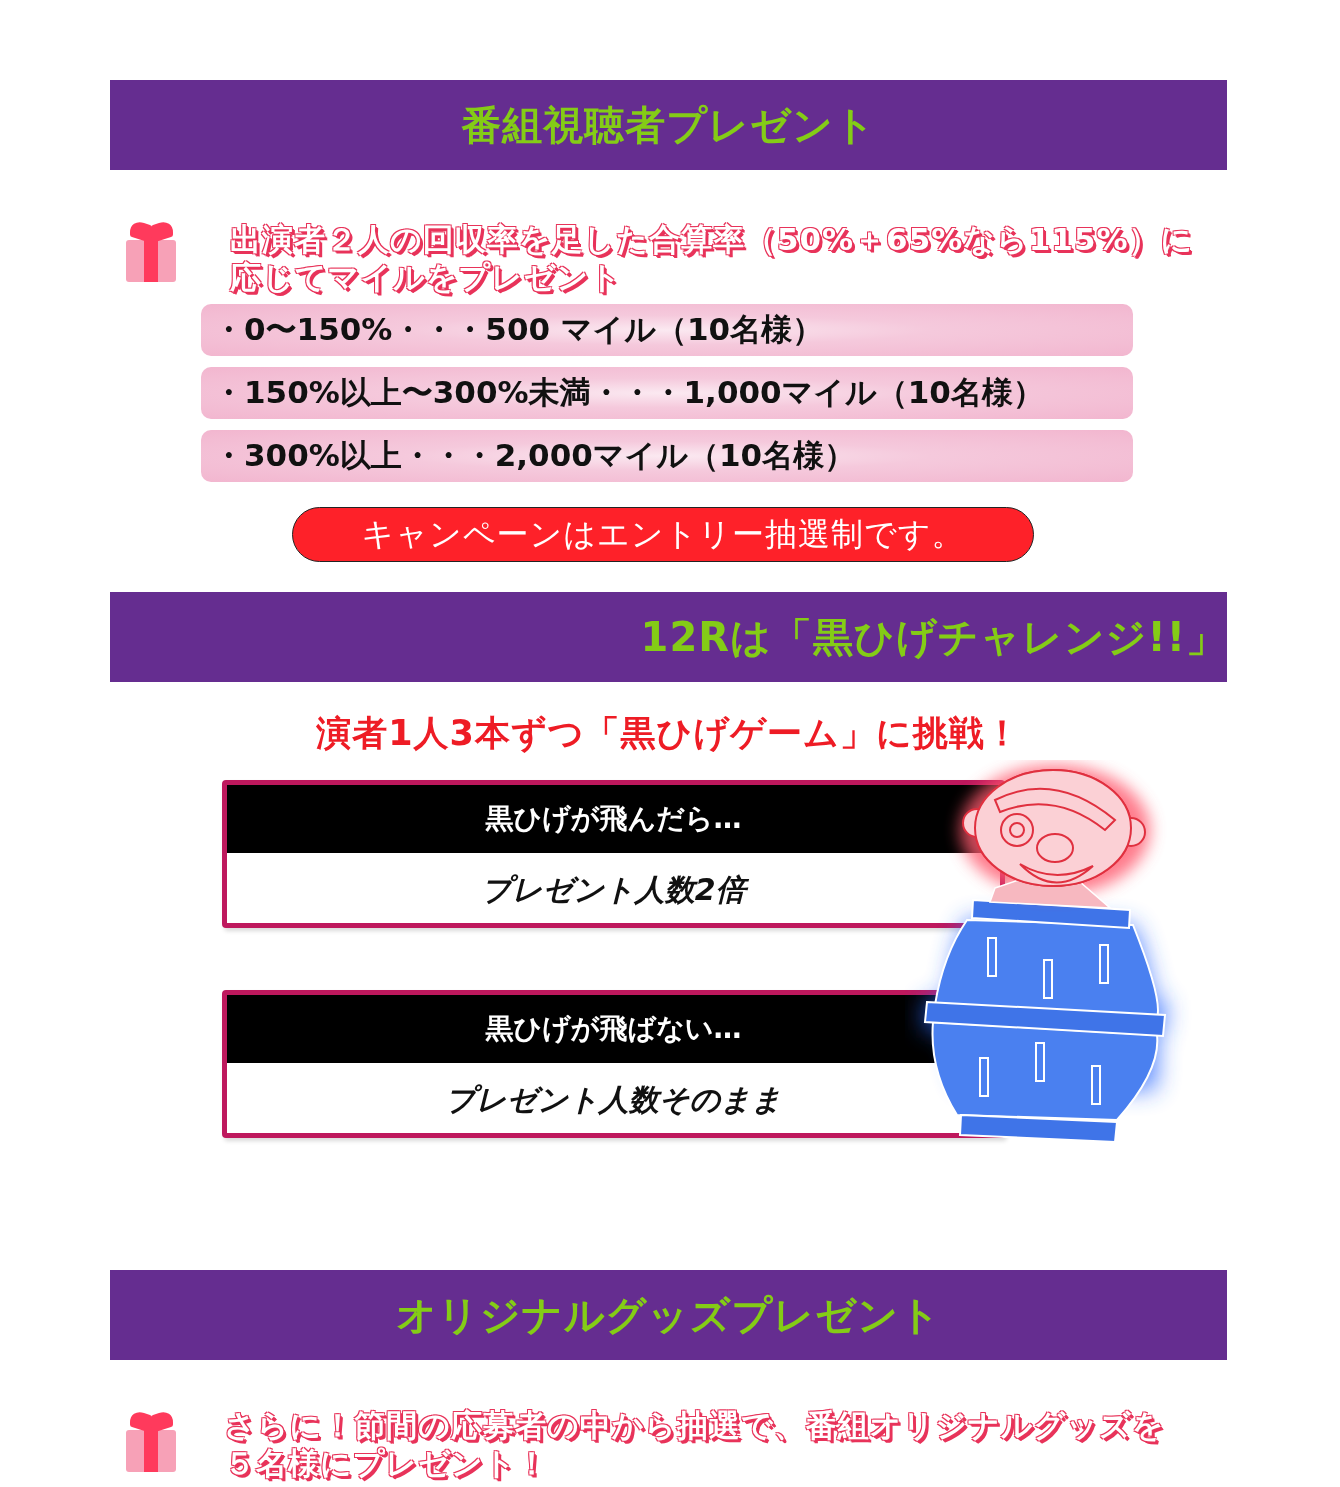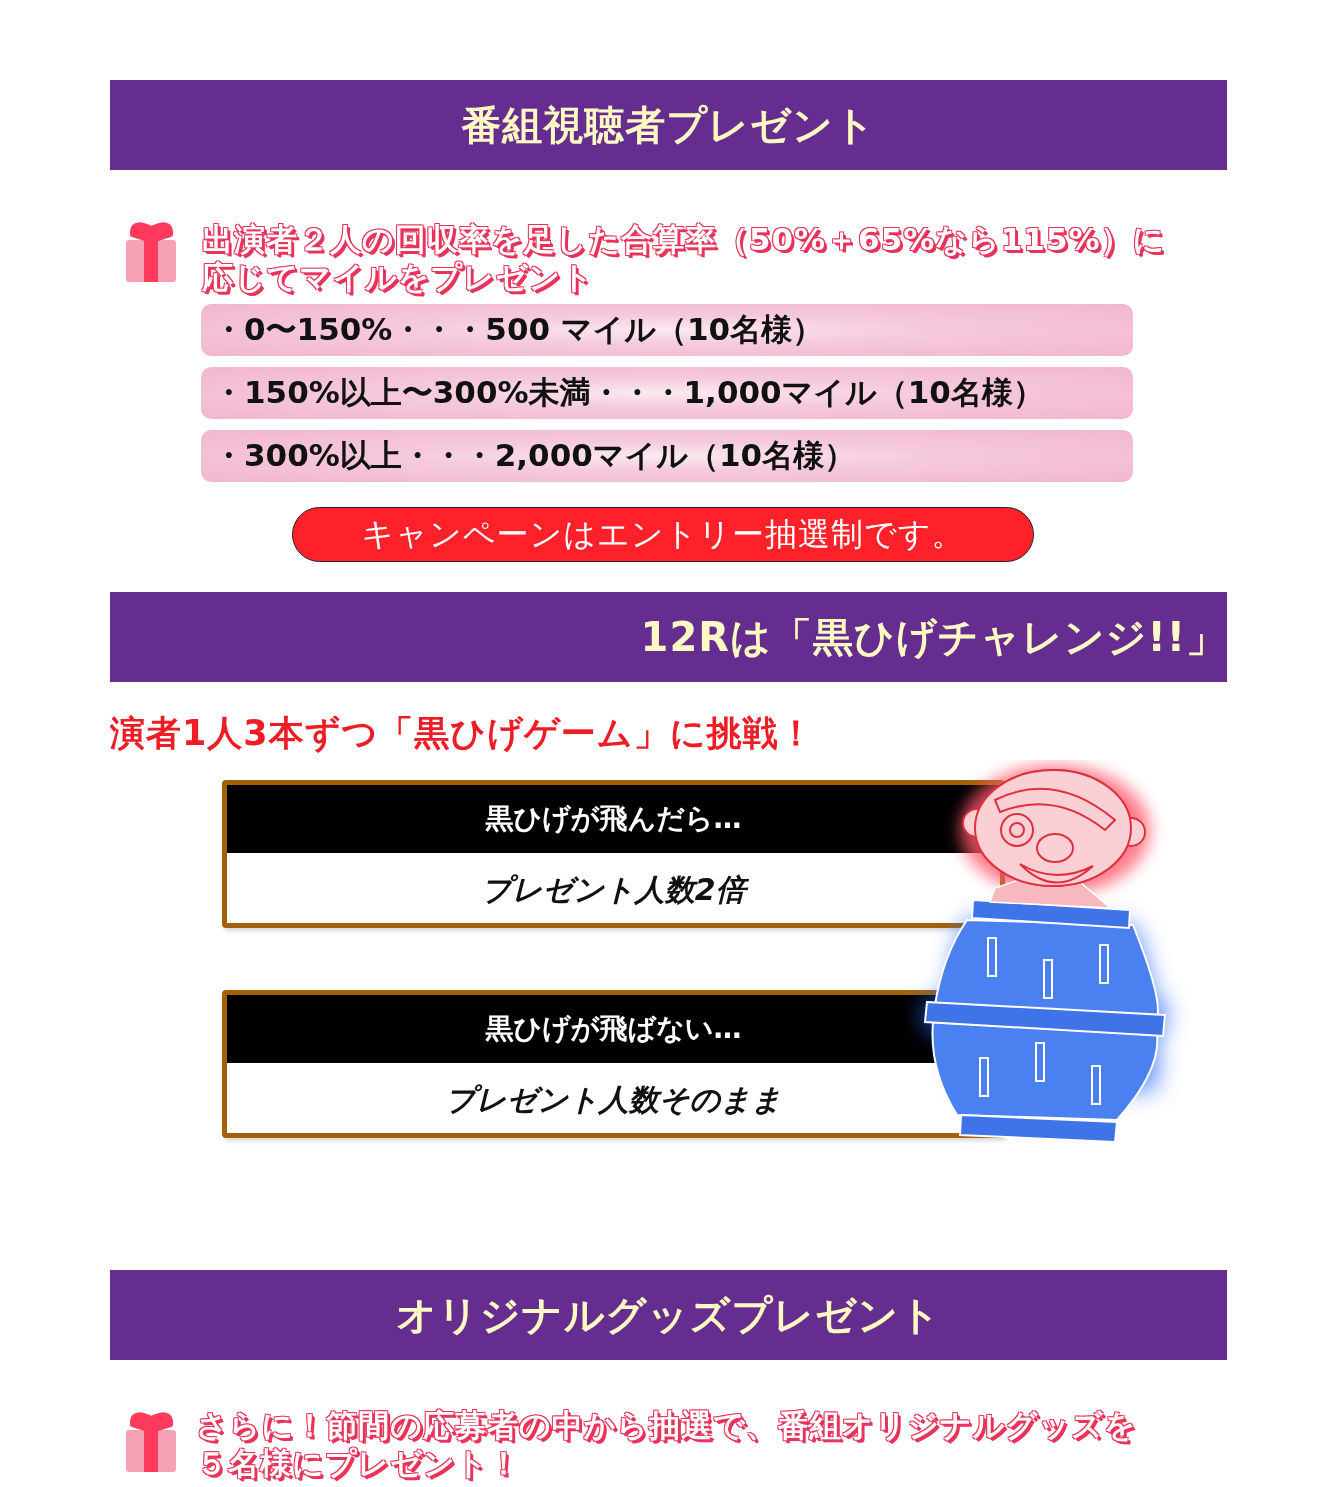--- a/index.html
+++ b/index.html
@@ -2,53 +2,54 @@
 <html><head>
   <meta charset="utf-8">
   <style>
     html, body { margin: 0; padding: 0; background: #ffffff; }
     body {
       width: 1340px; height: 1487px; position: relative; overflow: hidden;
       font-family: "DejaVu Sans", "Liberation Sans", sans-serif;
     }
     .band {
       position: absolute; left: 110px; width: 1117px; height: 90px;
-      background: #652d90; color: #fef9c3;
+      background: #652d90; color: #84cc16;
       display: flex; align-items: center; justify-content: center;
       font-size: 40px; font-weight: bold; letter-spacing: 1px;
     }
     .gift { position: absolute; width: 56px; height: 64px; }
     .gift .box { position: absolute; left: 2px; top: 20px; width: 50px; height: 42px; background: #f7a1b7; border-radius: 3px; }
     .gift .ribbon-v { position: absolute; left: 20px; top: 18px; width: 14px; height: 44px; background: #ff3a5c; }
     .gift .bow-l { position: absolute; left: 6px; top: 2px; width: 22px; height: 18px; background: #ff3a5c; border-radius: 14px 2px 6px 2px; transform: skewY(18deg); }
     .gift .bow-r { position: absolute; left: 27px; top: 2px; width: 22px; height: 18px; background: #ff3a5c; border-radius: 2px 14px 2px 6px; transform: skewY(-18deg); }
     .intro {
       position: absolute; color: #ffffff; font-size: 31px; font-weight: bold; line-height: 38px;
       text-shadow: 2px 2px 0 #e8335a, -1px -1px 0 #e8335a, 1px -1px 0 #e8335a, -1px 1px 0 #e8335a, 3px 3px 0 #e8335a;
       letter-spacing: 1px;
+      margin-left: 28px;
     }
     .tier {
       position: absolute; left: 201px; width: 932px; height: 52px; border-radius: 10px;
       background: radial-gradient(ellipse at 50% 50%, #fbe9f1 0%, #f5c9dc 40%, #f2b6cf 100%);
       display: flex; align-items: center; padding-left: 12px; box-sizing: border-box;
       font-size: 31px; font-weight: bold; color: #111111; white-space: nowrap;
     }
     .entry-pill {
       position: absolute; left: 292px; top: 507px; width: 742px; height: 55px;
       background: #fe2129; border: 1.5px solid #222; border-radius: 28px; box-sizing: border-box;
       display: flex; align-items: center; justify-content: center;
       color: #ffffff; font-size: 32px; font-weight: normal; letter-spacing: 1px;
     }
     .subhead {
-      position: absolute; left: 110px; width: 1117px; top: 710px; 
+      position: absolute; left: 110px; width: 1117px; top: 710px; text-align: center;
       color: #ee1c25; font-size: 35px; font-weight: bold; letter-spacing: 1px;
     }
     .card {
       position: absolute; left: 222px; width: 783px; height: 148px;
-      border: 5px solid #a16207; border-radius: 4px; box-sizing: border-box; overflow: hidden; background: #fff;
+      border: 5px solid #be185d; border-radius: 4px; box-sizing: border-box; overflow: hidden; background: #fff;
       box-shadow: 2px 3px 4px rgba(0,0,0,0.15);
     }
     .card .head {
       height: 68px; background: #000; color: #fff; display: flex; align-items: center; justify-content: center;
       font-size: 28px; font-weight: bold;
     }
     .card .body {
       height: 75px; display: flex; align-items: center; justify-content: center;
       color: #111; font-size: 30px; font-weight: bold; font-style: italic;
     }

